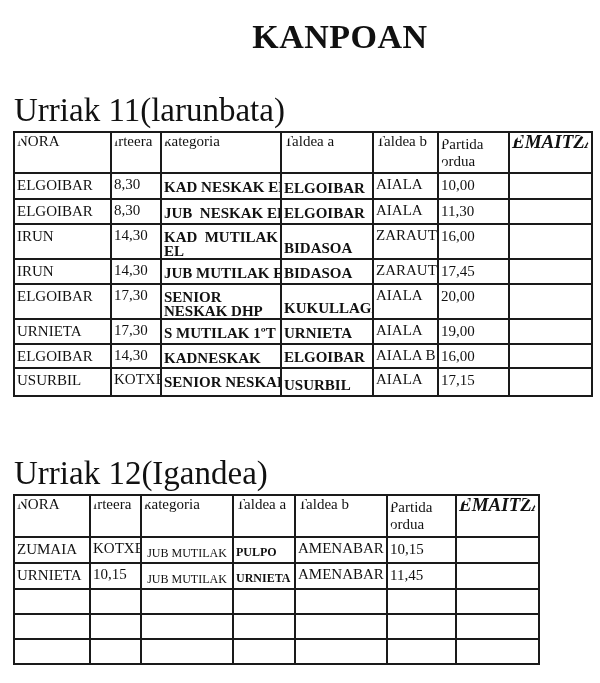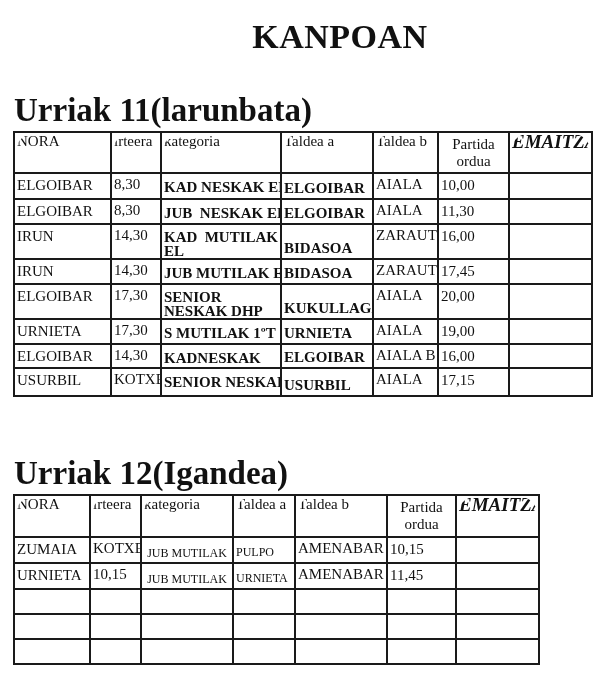--- a/index.html
+++ b/index.html
@@ -1,35 +1,35 @@
 <!DOCTYPE html>
 <html><head>
 <meta charset="utf-8">
 <style>
   html, body { margin: 0; padding: 0; background: #ffffff; }
   body { width: 600px; height: 683px; position: relative; overflow: hidden;
          font-family: "Liberation Serif", "DejaVu Serif", serif; color: #111; }
   .title { position: absolute; left: 0; width: 680px; top: 18px; text-align: center;
            font-size: 34px; font-weight: bold; letter-spacing: 0.5px; }
-  .day-heading { position: absolute; left: 14px; font-size: 33px; font-weight: bold; line-height: 1; }
+  .day-heading { position: absolute; left: 14px; font-size: 33px; font-weight: normal; line-height: 1; }
   table.sched { position: absolute; border-collapse: collapse; table-layout: fixed; }
   table.sched td { border: 2px solid #1a1a1a; padding: 0 2px; vertical-align: top;
                    font-size: 15px; line-height: 17px; overflow: hidden; white-space: nowrap; }
   .hdr td { font-size: 15px; border-radius: 19px; }
-  .hdr .c-hour { text-align: center; white-space: normal; }
+  .hdr .c-hour { white-space: normal; }
   .hdr .c-result { font-weight: bold; font-size: 19px; font-style: italic; }
   .c-dest { font-size: 15px; padding-top: 3px !important; }
   .c-dep { font-size: 10px; line-height: 12px; padding-top: 2px !important; }
   .c-cat { font-size: 12px; font-weight: bold; padding-top: 5px !important; }
   .c-cat.wrap { white-space: normal; text-align: justify; text-align-last: left; line-height: 14px; margin-left: 40px; }
   .c-teama { vertical-align: bottom !important; font-size: 12px; font-weight: bold; padding-bottom: 1px !important; }
   .c-teamb { font-size: 11px; line-height: 13px; padding-top: 2px !important; }
   .c-hour { text-align: left; font-size: 15px; padding-top: 3px !important; }
   .t2 .c-cat { font-weight: normal; font-size: 12px; padding-top: 7px !important; text-align: center; }
-  .t2 .c-teama { font-weight: normal; font-size: 12px; }
+  .t2 .c-teama { font-weight: bold; font-size: 12px; }
 </style>
 </head>
 <body>
 
 <div class="title">KANPOAN</div>
 
 <div class="day-heading" style="top:94px;">Urriak 11(larunbata)</div>
 
 <table class="sched t1" style="left:13px; top:131px; width:578px;">
   <colgroup>

